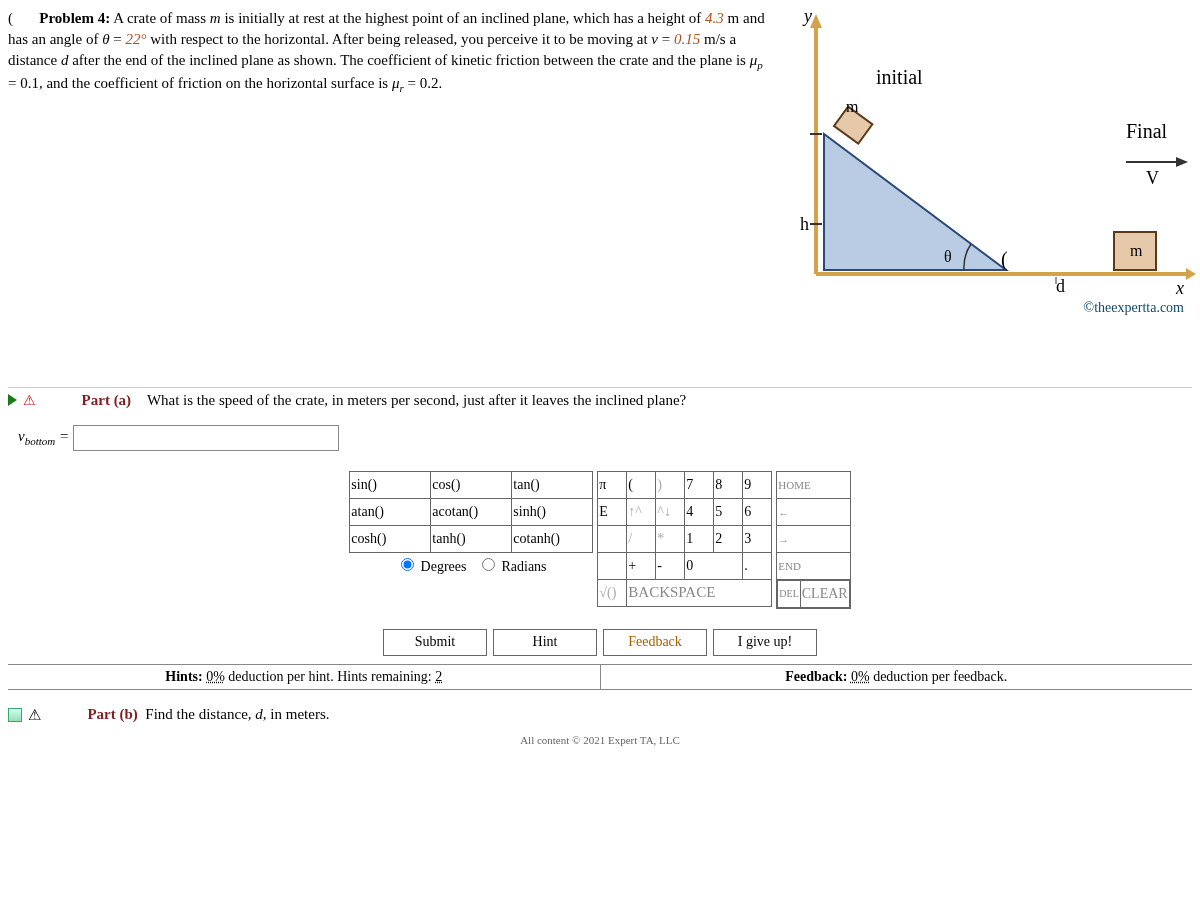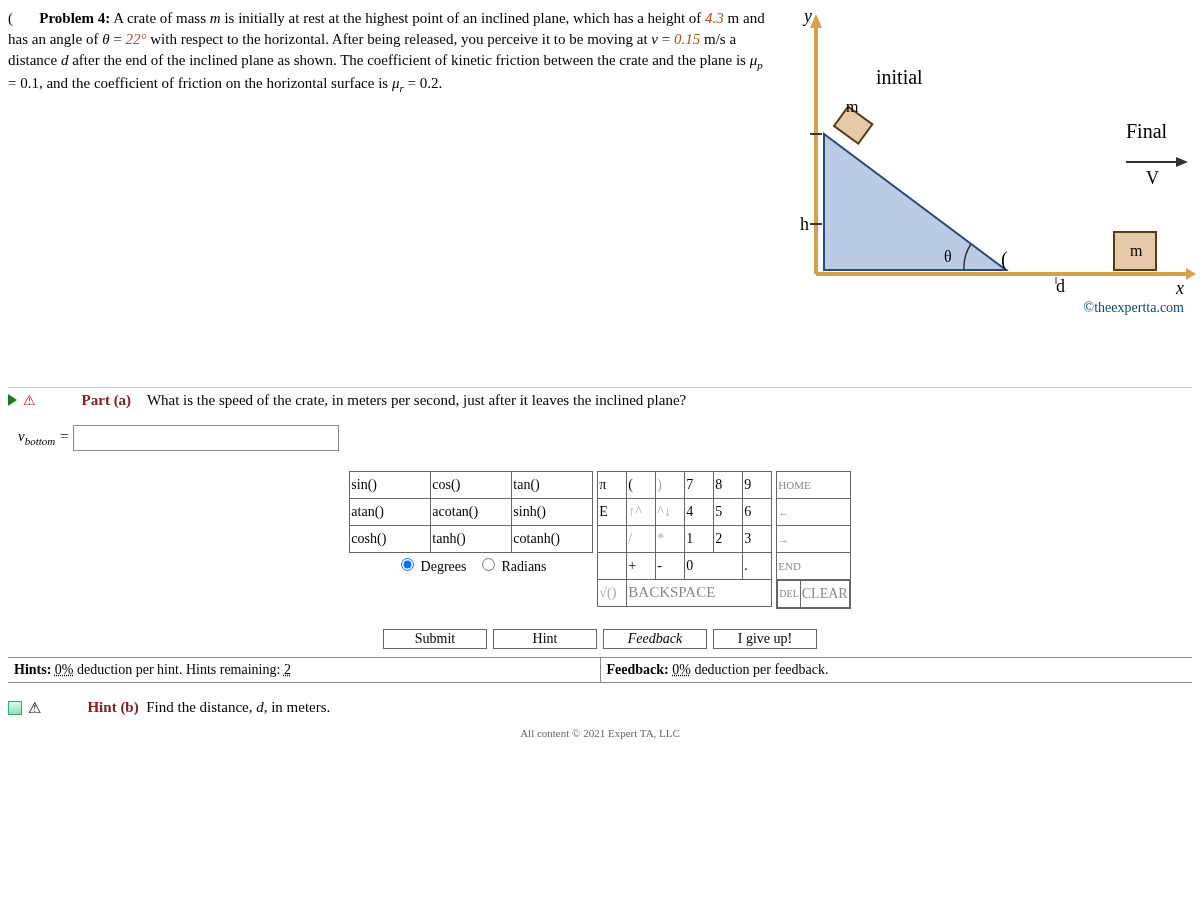--- a/index.html
+++ b/index.html
@@ -97,42 +97,42 @@
     font-size: 14px;
   }
   .action-row {
     display: flex;
     justify-content: center;
     gap: 6px;
     margin: 20px 0 8px 0;
   }
   .action-row button {
     width: 104px;
-    height: 20px;
+    height: 27px;
     font-family: "Times New Roman", serif;
     font-size: 14px;
     border: 1px solid #666;
     background: #fff;
     cursor: pointer;
   }
   .action-row button.disabled {
-    color: #000000;
+    color: #a16207;
     cursor: default;
-    font-style: italic;
   }
   .hints-row {
     display: flex;
     border-top: 1px solid #888;
     border-bottom: 1px solid #888;
     font-size: 14px;
   }
   .hints-row > div {
     padding: 4px 6px;
     flex: 1;
     border-left: 1px solid #888;
+    text-align: center;
   }
   .hints-row > div:first-child { border-left: none; }
   .hints-row .ul { text-decoration: underline dotted; }
   .partb-row {
     margin-top: 16px;
     display: flex;
     align-items: center;
     gap: 6px;
     font-size: 15px;
   }
@@ -333,18 +333,18 @@
       <span class="ul">0%</span>
       <span>deduction per feedback.</span>
     </div>
   </div>
 </div>
 
 <div class="partb-row">
   <span class="sq"></span>
   <span class="tri-warn">⚠</span>
   <span style="margin-left:40px">
-    <span class="part-label" style="margin-left:0">Hint (b)</span>
+    <span class="part-label" style="margin-left:0">Part (b)</span>
     &nbsp;<span>Find the distance, </span><i>d</i><span>, in meters.</span>
   </span>
 </div>
 
 <div class="footer">All content © 2021 Expert TA, LLC</div>
 
 </body></html>

